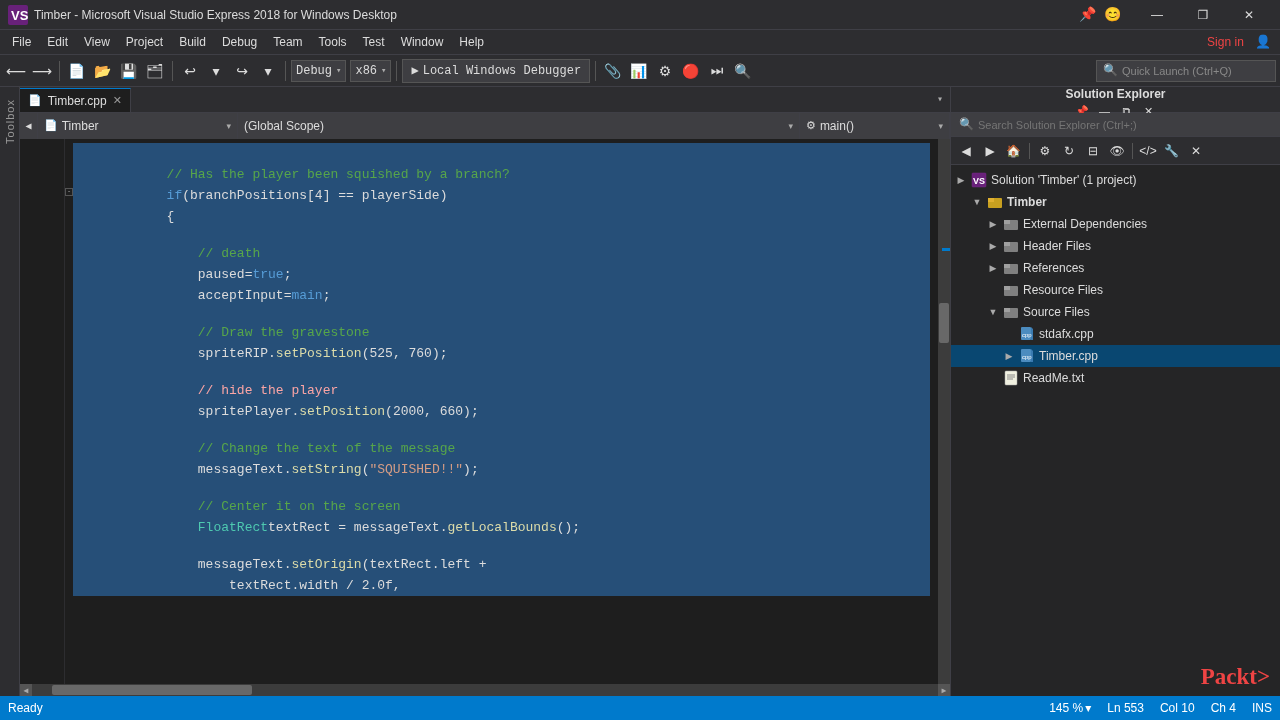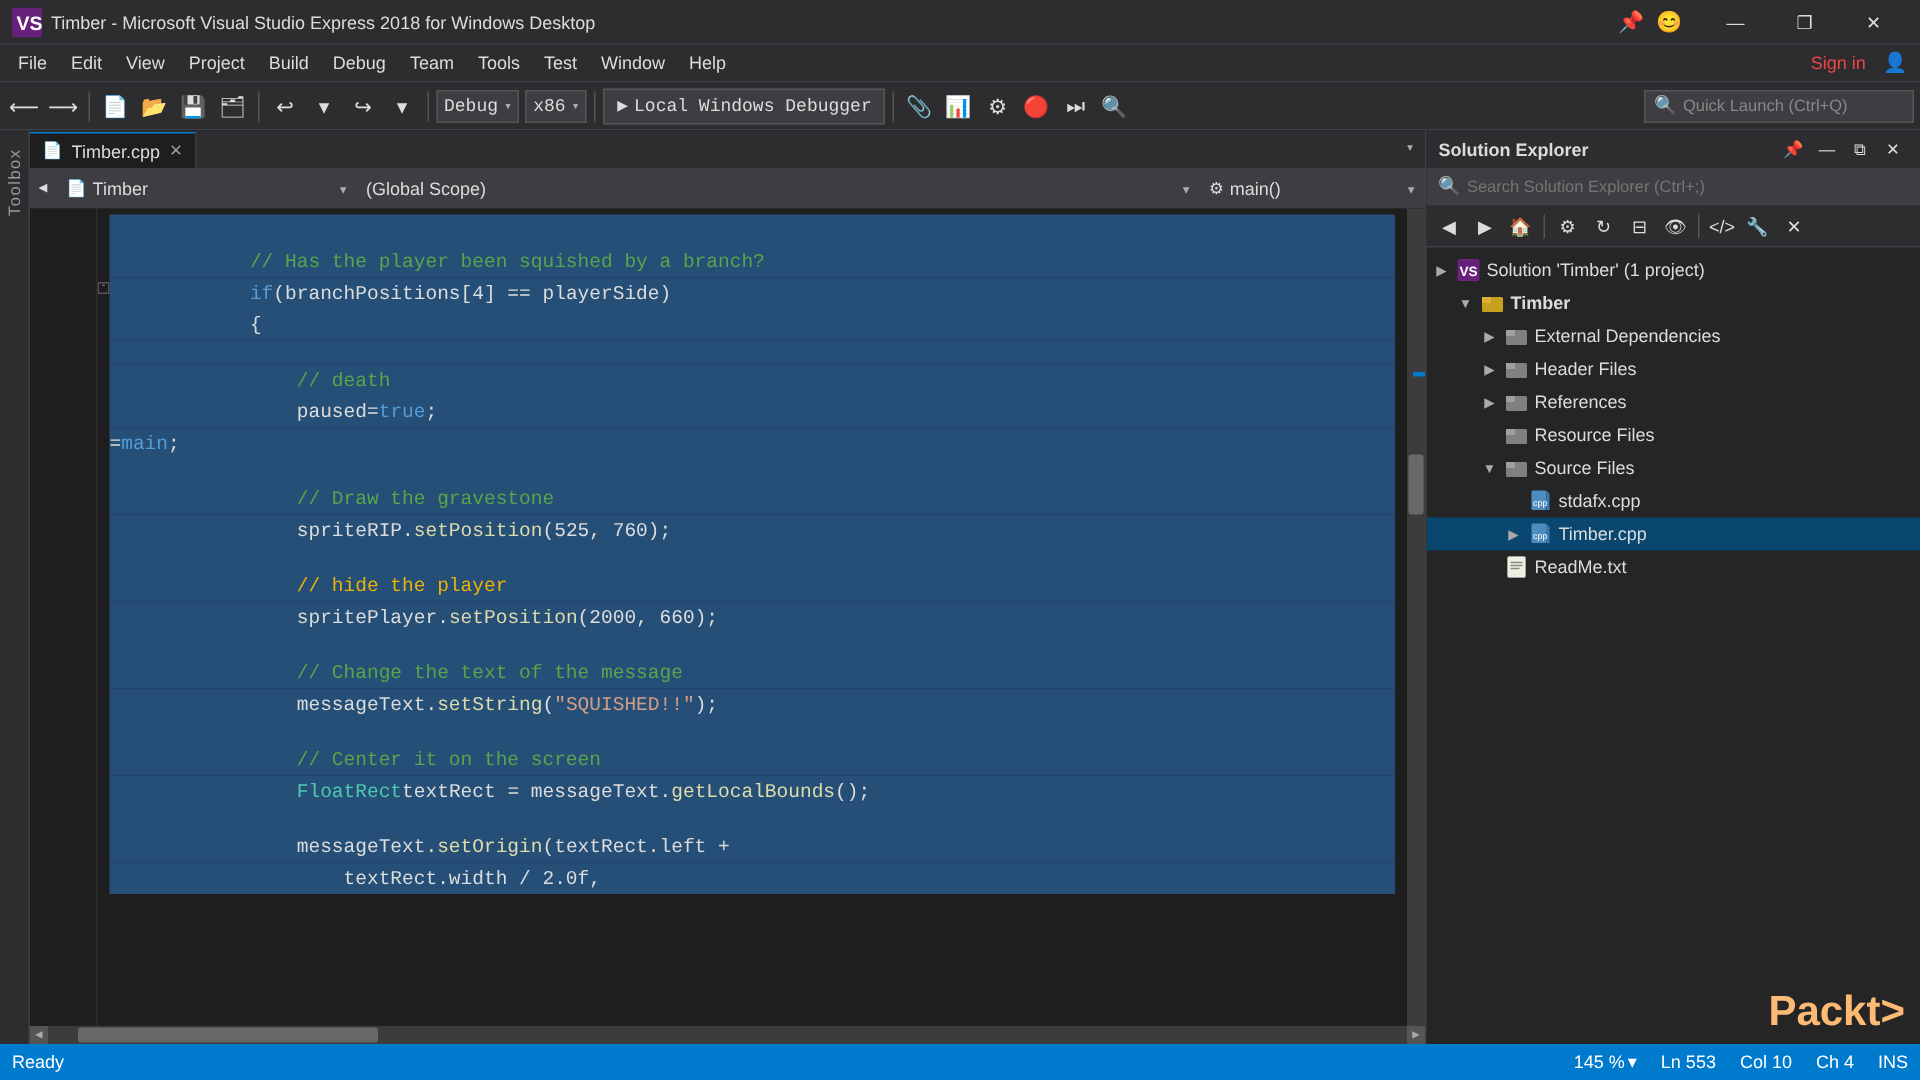--- a/index.html
+++ b/index.html
@@ -156,21 +156,21 @@
       background: #2d2d30;
       height: 26px;
       display: flex;
       align-items: center;
       padding: 0 8px;
       border-bottom: 1px solid #3f3f46;
       font-family: 'Segoe UI', sans-serif;
       font-size: 12px;
       font-weight: bold;
       color: #dcdcdc;
-      justify-content: space-between;
+      flex-direction: column;
     }
     #se-header .se-controls { display: flex; gap: 2px; }
     #se-header .se-btn { width: 20px; height: 20px; background: transparent; border: 1px solid transparent; color: #dcdcdc; cursor: pointer; display: flex; align-items: center; justify-content: center; font-size: 11px; }
 
     #se-search {
       background: #3e3e42;
       border: none;
       border-bottom: 1px solid #3f3f46;
       padding: 4px 8px;
       display: flex;
@@ -390,41 +390,42 @@
         </div>
 
         <div class="code-line selected">
           <span>&nbsp;&nbsp;&nbsp;&nbsp;&nbsp;&nbsp;&nbsp;&nbsp;&nbsp;&nbsp;&nbsp;&nbsp;&nbsp;&nbsp;&nbsp;&nbsp;paused </span>
           <span>= </span>
           <span style="color:#569cd6;">true</span>
           <span>;</span>
         </div>
 
         <div class="code-line selected">
+          <span>&nbsp;&nbsp;&nbsp;&nbsp;&nbsp;&nbsp;&nbsp;&nbsp;&nbsp;&nbsp;&nbsp;&nbsp;&nbsp;&nbsp;&nbsp;&nbsp;acceptInput </span>
           <span>= </span>
           <span style="color:#569cd6;">main</span>
           <span>;</span>
         </div>
 
         <div class="code-line selected-blank" style="height:16px;background:#264f78;">&nbsp;</div>
 
         <div class="code-line selected">
           <span style="color:#57a64a;">&nbsp;&nbsp;&nbsp;&nbsp;&nbsp;&nbsp;&nbsp;&nbsp;&nbsp;&nbsp;&nbsp;&nbsp;&nbsp;&nbsp;&nbsp;&nbsp;// Draw the gravestone</span>
         </div>
 
         <div class="code-line selected">
           <span>&nbsp;&nbsp;&nbsp;&nbsp;&nbsp;&nbsp;&nbsp;&nbsp;&nbsp;&nbsp;&nbsp;&nbsp;&nbsp;&nbsp;&nbsp;&nbsp;spriteRIP.</span>
           <span style="color:#dcdcaa;">setPosition</span>
           <span>(525, 760);</span>
         </div>
 
         <div class="code-line selected-blank" style="height:16px;background:#264f78;">&nbsp;</div>
 
         <div class="code-line selected">
-          <span style="color:#eab308;">&nbsp;&nbsp;&nbsp;&nbsp;&nbsp;&nbsp;&nbsp;&nbsp;&nbsp;&nbsp;&nbsp;&nbsp;&nbsp;&nbsp;&nbsp;&nbsp;// hide the player</span>
+          <span style="color:#fca5a5;">&nbsp;&nbsp;&nbsp;&nbsp;&nbsp;&nbsp;&nbsp;&nbsp;&nbsp;&nbsp;&nbsp;&nbsp;&nbsp;&nbsp;&nbsp;&nbsp;// hide the player</span>
         </div>
 
         <div class="code-line selected">
           <span>&nbsp;&nbsp;&nbsp;&nbsp;&nbsp;&nbsp;&nbsp;&nbsp;&nbsp;&nbsp;&nbsp;&nbsp;&nbsp;&nbsp;&nbsp;&nbsp;spritePlayer.</span>
           <span style="color:#dcdcaa;">setPosition</span>
           <span>(2000, 660);</span>
         </div>
 
         <div class="code-line selected-blank" style="height:16px;background:#264f78;">&nbsp;</div>
 
@@ -645,14 +646,14 @@
       <span>▾</span>
     </div>
     <span>Ln 553</span>
     <span>Col 10</span>
     <span>Ch 4</span>
     <span>INS</span>
   </div>
 </div>
 
 <div id="packt-logo">
-  <span style="color:#fdba74;font-weight:bold;font-size:28px;font-family:Liberation Sans, sans-serif;">Packt&gt;</span>
+  <span style="color:#ef4444;font-weight:bold;font-size:23px;font-family:Liberation Serif, serif;">Packt&gt;</span>
 </div>
 
 </body></html>

